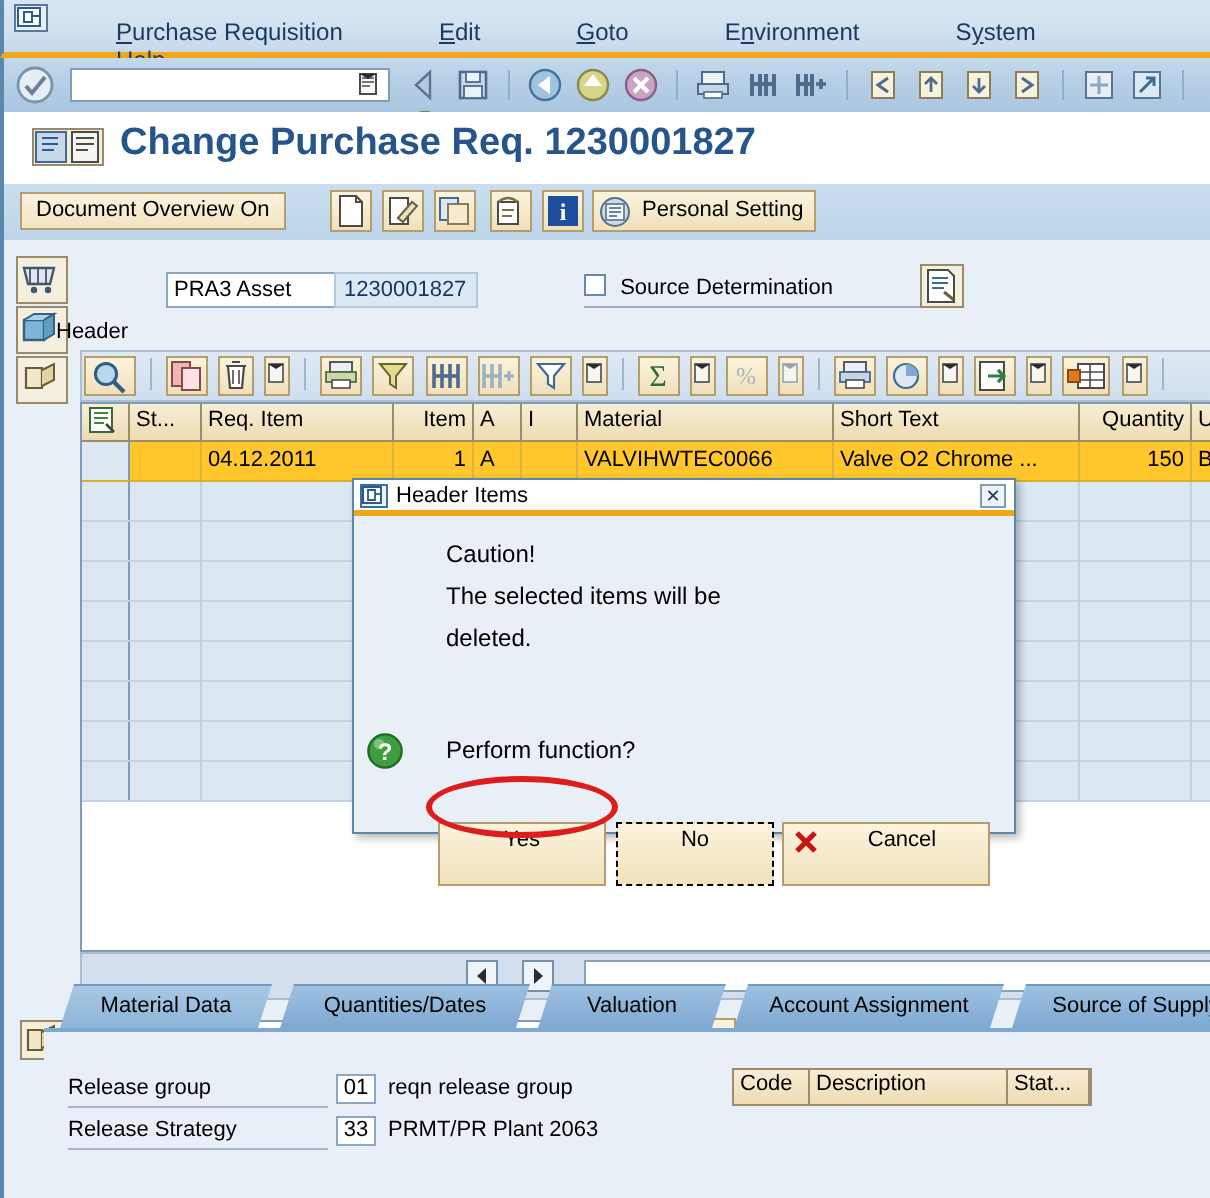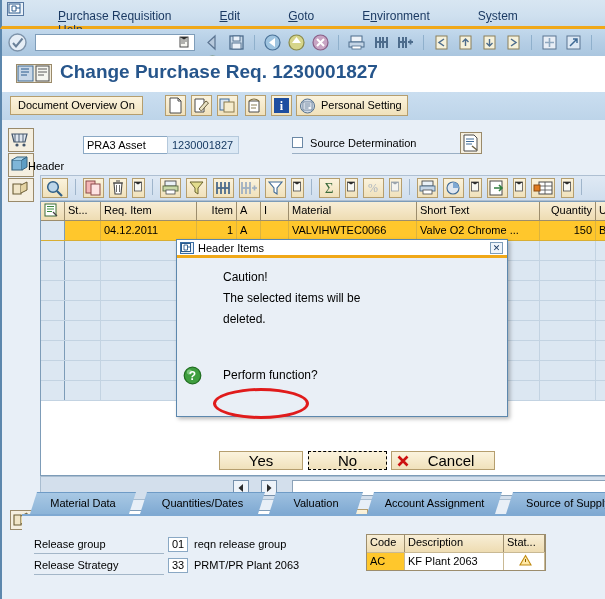--- a/index.html
+++ b/index.html
@@ -277,24 +277,24 @@
   }
   .modal-close {
     position:absolute; right: 4px; top: 2px; width: 13px; height: 12px;
     border: 1px solid #7d9cb8; background: #eef4fa; font-size: 9px;
     line-height: 10px; text-align: center; color: #1b3a63; cursor: default;
   }
   .modal-body { position: relative; height: 157px; background: #e9eff6; }
   .mtxt { position:absolute; font-size: 12px; color: #000; white-space: nowrap; }
   .qmark { position: absolute; left: 6px; top: 108px; width: 19px; height: 19px; }
   .dlg-btn {
-    position:absolute; top: 153px; height: 19px;
+    position:absolute; top: 153px; height: 32px;
     background: linear-gradient(to bottom,#fbf3dd 0%, #f0e1bb 100%);
-    border: 1px solid #b59e6e; font-size: 15px; line-height: 17px;
-    text-align:center; cursor: default; margin-top: 40px;
+    border: 1px solid #b59e6e; font-size: 11px; line-height: 17px;
+    text-align:center; cursor: default;
   }
   .dlg-btn.focus { border: 1px dashed #000; }
   .redoval {
     position:absolute; left: 213px; top: 388px; width: 96px; height: 31px;
     border: 3px solid #e01b1b; border-radius: 50%; z-index: 60; pointer-events:none;
   }
 </style>
 </head>
 <body>
 
@@ -892,30 +892,20 @@
       <div class="rel-underline" style="left:12px;top:58px;width:130px;"></div>
       <div class="rel-val" style="left:146px;top:42px;width:20px;">33</div>
       <div class="rel-desc" style="left:172px;top:43px;">PRMT/PR Plant 2063</div>
 
       <div class="rel-table">
         <div class="rt-head">
           <div class="c rt-c1">Code</div>
           <div class="c rt-c2">Description</div>
           <div class="c rt-c3" style="text-align:left;">Stat...</div>
         </div>
-        <div class="rt-row">
-          <div class="c rt-c1 code-cell">AC</div>
-          <div class="c rt-c2">KF Plant 2063</div>
-          <div class="c rt-c3">
-            <svg width="13" height="13" viewBox="0 0 13 13" style="margin-top:1px;">
-              <path d="M6.5 1.5 L12 11 L1 11 Z" fill="#ffe9a8" stroke="#c08a10" stroke-width="1.1"></path>
-              <path d="M6.5 5 v3" stroke="#8a6000" stroke-width="1"></path>
-            </svg>
-          </div>
-        </div>
       </div>
     </div>
   </div>
 
   <div class="modal">
     <div class="modal-title">
       <div class="tico">
         <svg width="12" height="10" viewBox="0 0 12 10">
           <rect x="0.5" y="0.5" width="9" height="8" fill="#ffffff" stroke="#2b5a8c" stroke-width="1"></rect>
           <path d="M3 2 L6.5 2 L6.5 7 L3 7 Z" fill="none" stroke="#2b5a8c" stroke-width="0.9"></path>

